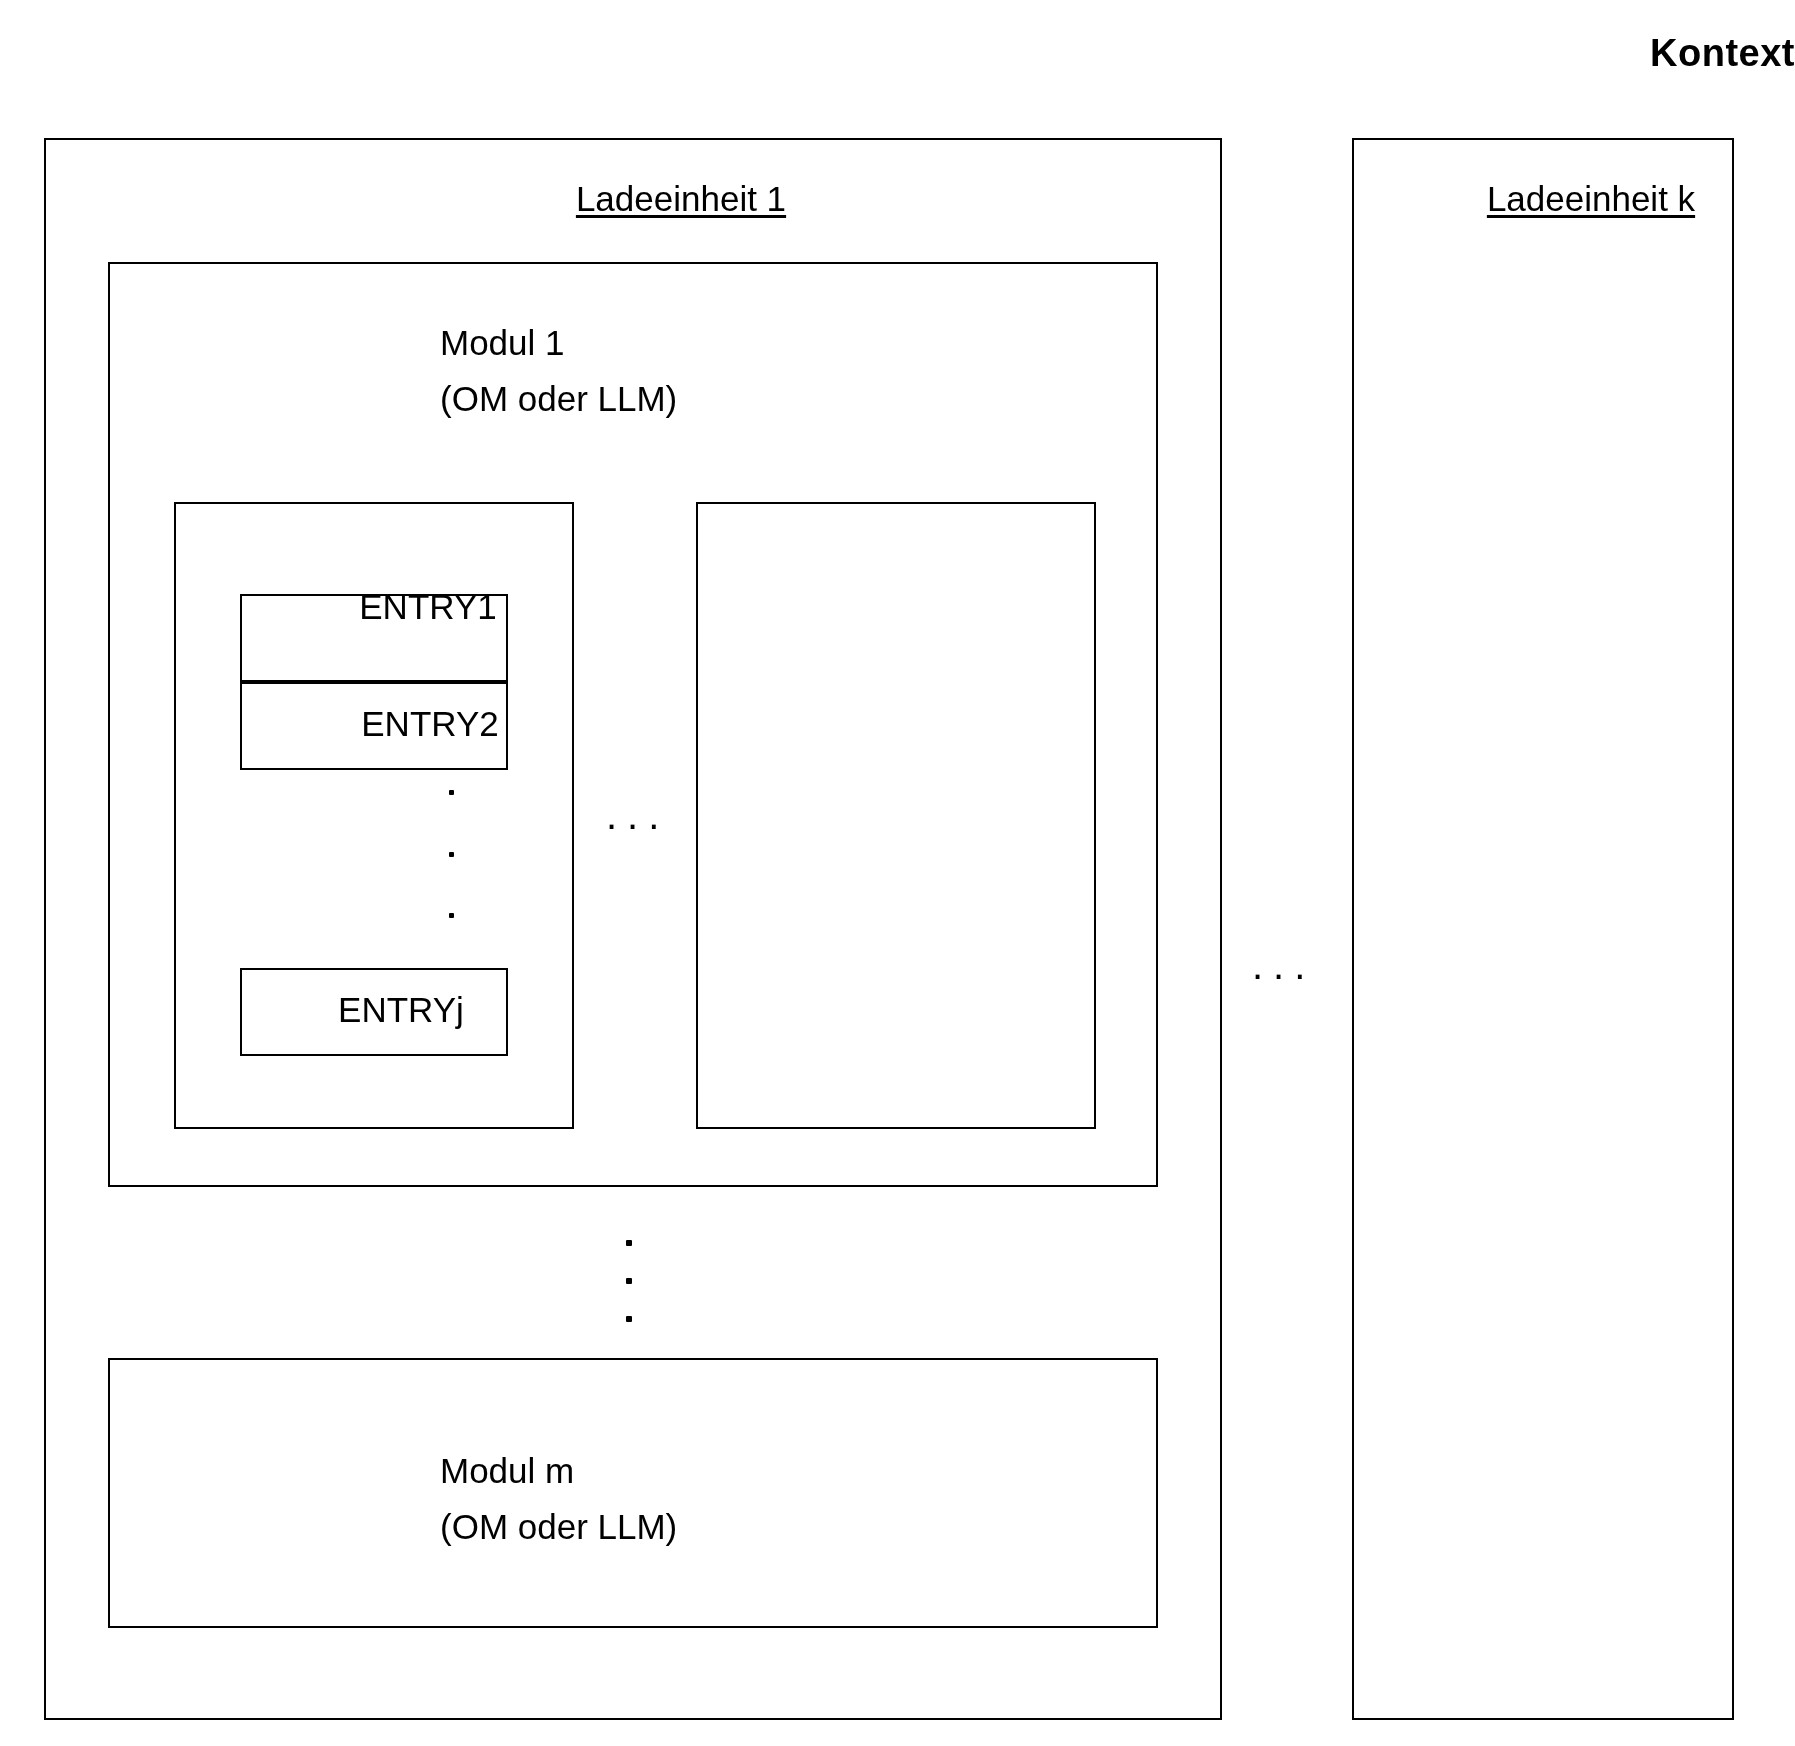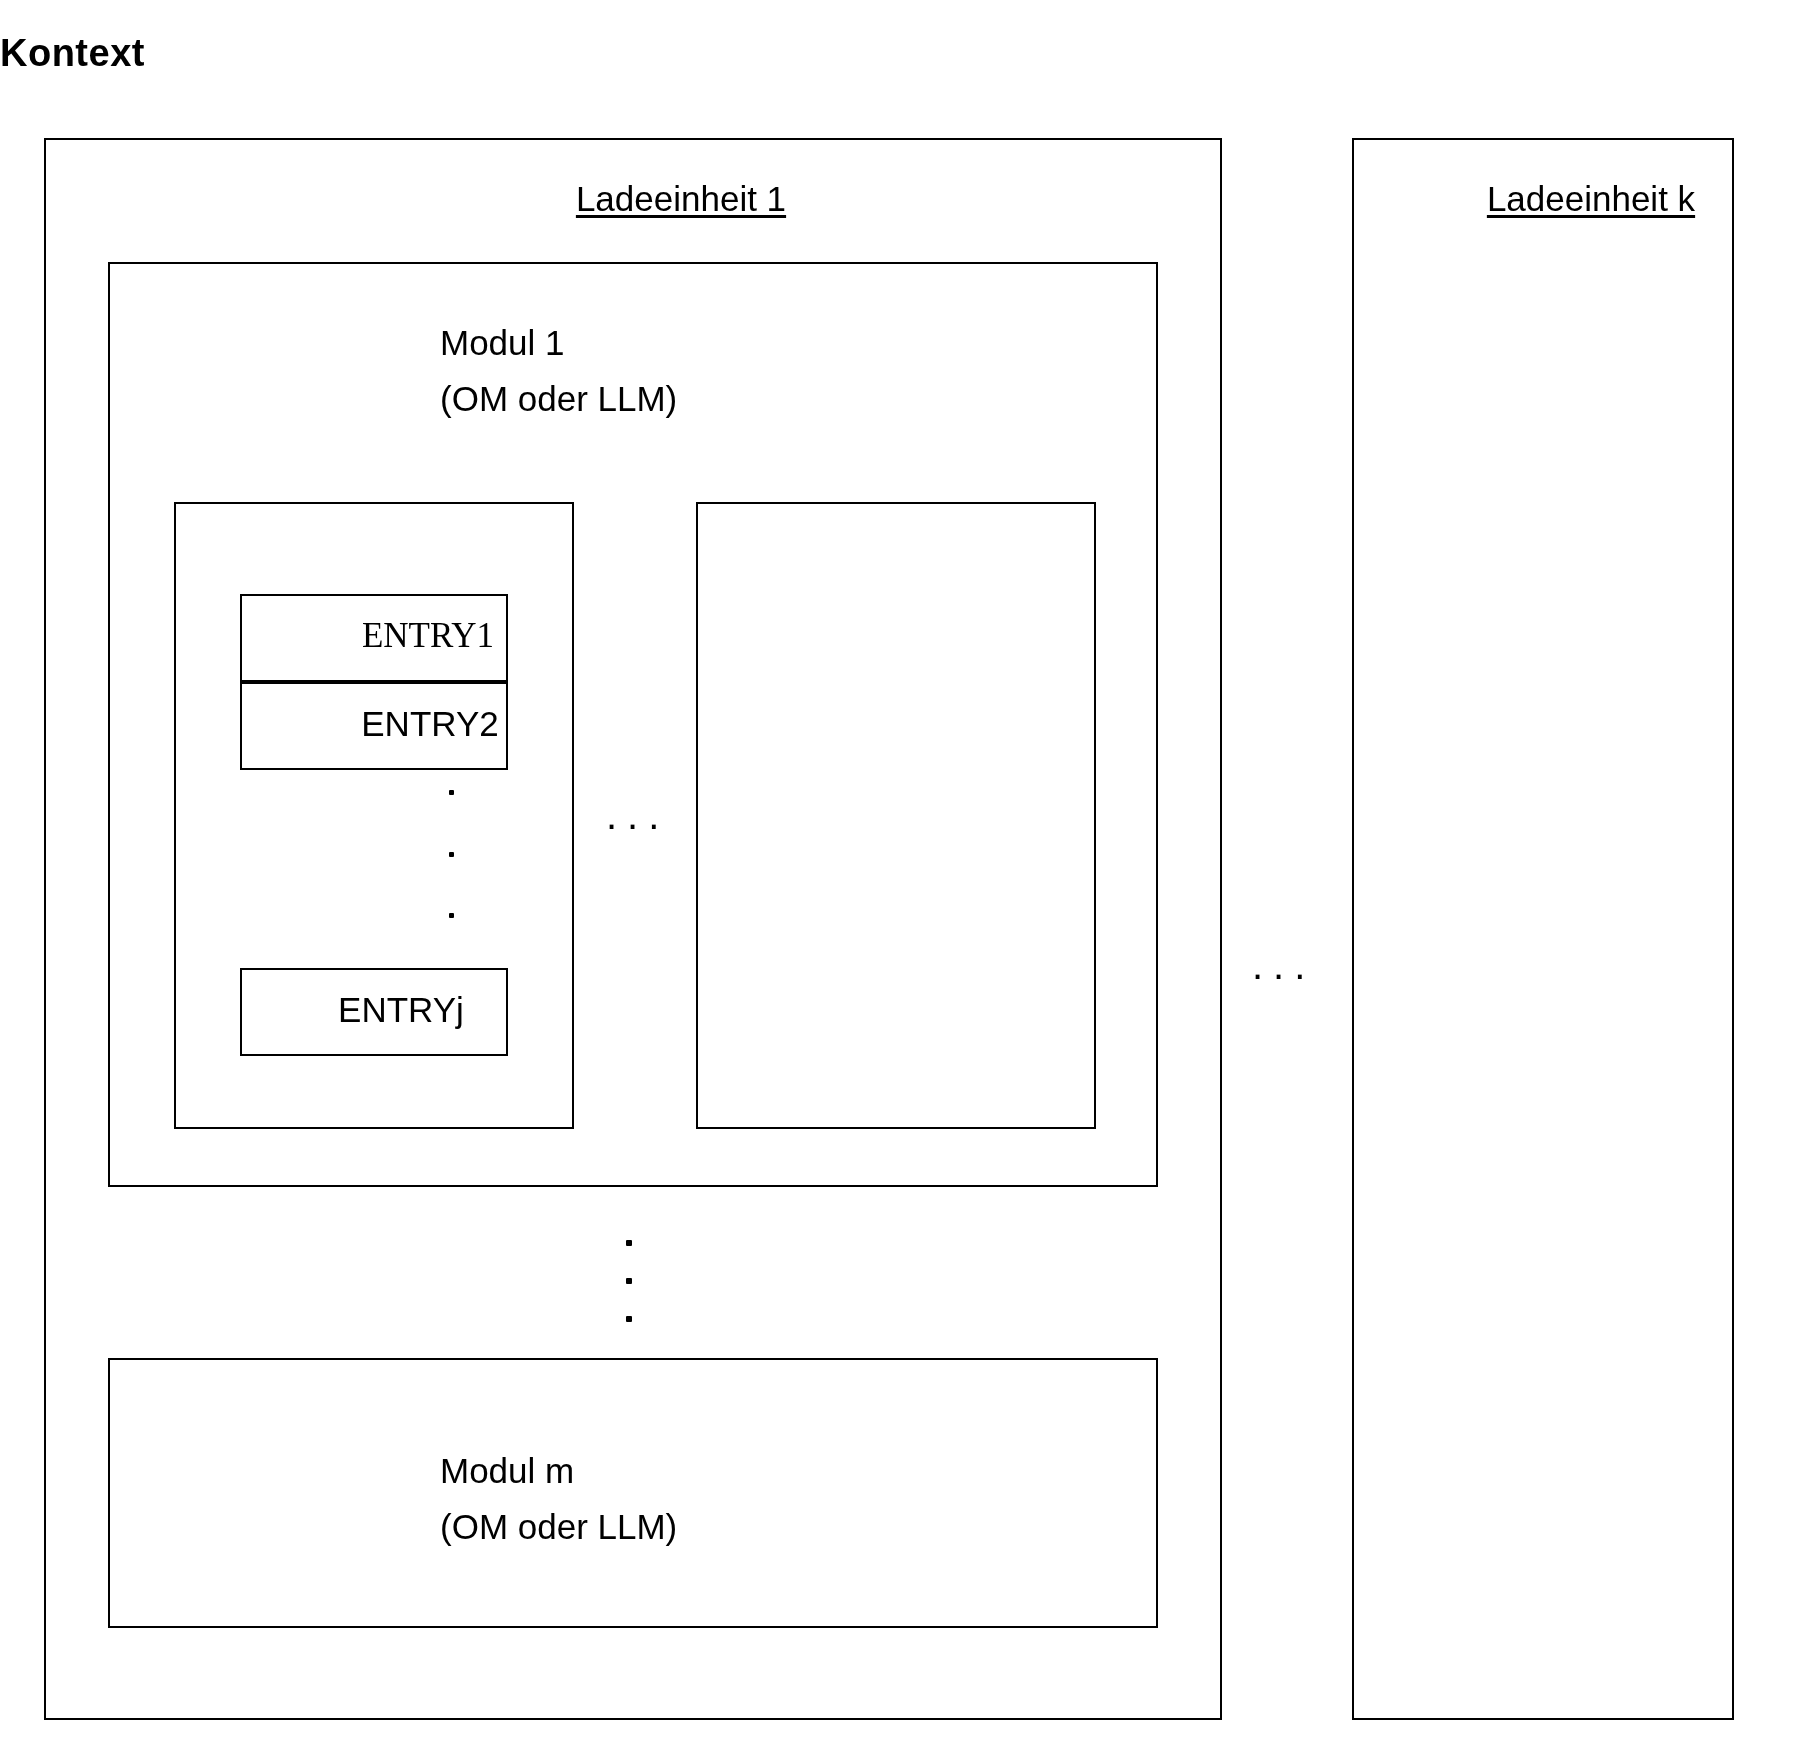--- a/index.html
+++ b/index.html
@@ -18,21 +18,21 @@
     background: #ffffff;
     overflow: hidden;
   }
 
   
   #title {
     position: absolute;
     left: 0;
     top: 32px;
     width: 1795px;
-    text-align: left;
+    text-align: right;
     font-size: 38px;
     font-weight: bold;
     letter-spacing: 0.5px;
   }
 
   
   .box {
     position: absolute;
     border: 2px solid #000000;
     background: #ffffff;
@@ -98,21 +98,21 @@
   <div class="box" style="left:108px; top:262px; width:1050px; height:925px;"></div>
 
   <div class="lbl" style="left:440px; top:322px;">Modul 1</div>
 
   <div class="lbl" style="left:440px; top:378px;">(OM oder LLM)</div>
 
   <div class="box" style="left:174px; top:502px; width:400px; height:627px;"></div>
 
 
   <div class="box" style="left:240px; top:594px; width:268px; height:88px;"></div>
-  <div class="lbl center" style="left:240px; top:615px; width:280px;font-family:Liberation Serif, serif;">ENTRY1</div>
+  <div class="lbl center" style="left:240px; top:586px; width:280px;">ENTRY1</div>
 
   <div class="box" style="left:240px; top:682px; width:268px; height:88px;"></div>
   <div class="lbl center" style="left:240px; top:703px; width:236px;margin-left:24px;">ENTRY2</div>
 
   <div class="vdots small" style="left:447px; top:790px; width:8px; height:128px;">
     <span></span>
       <span></span>
       <span></span>
   </div>
 

